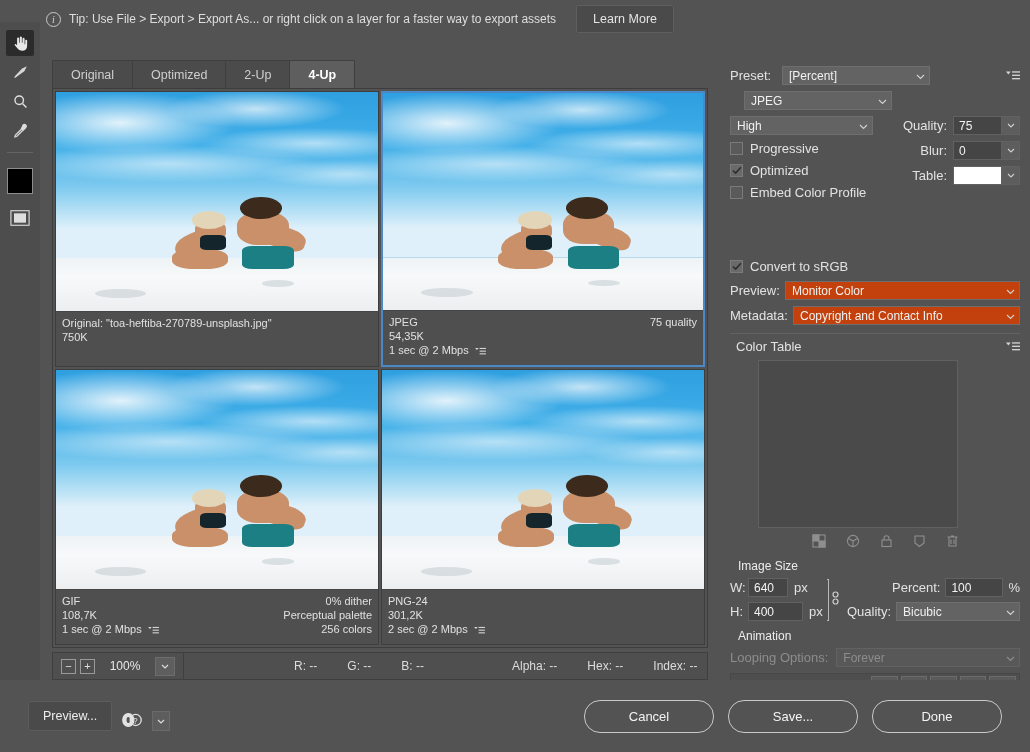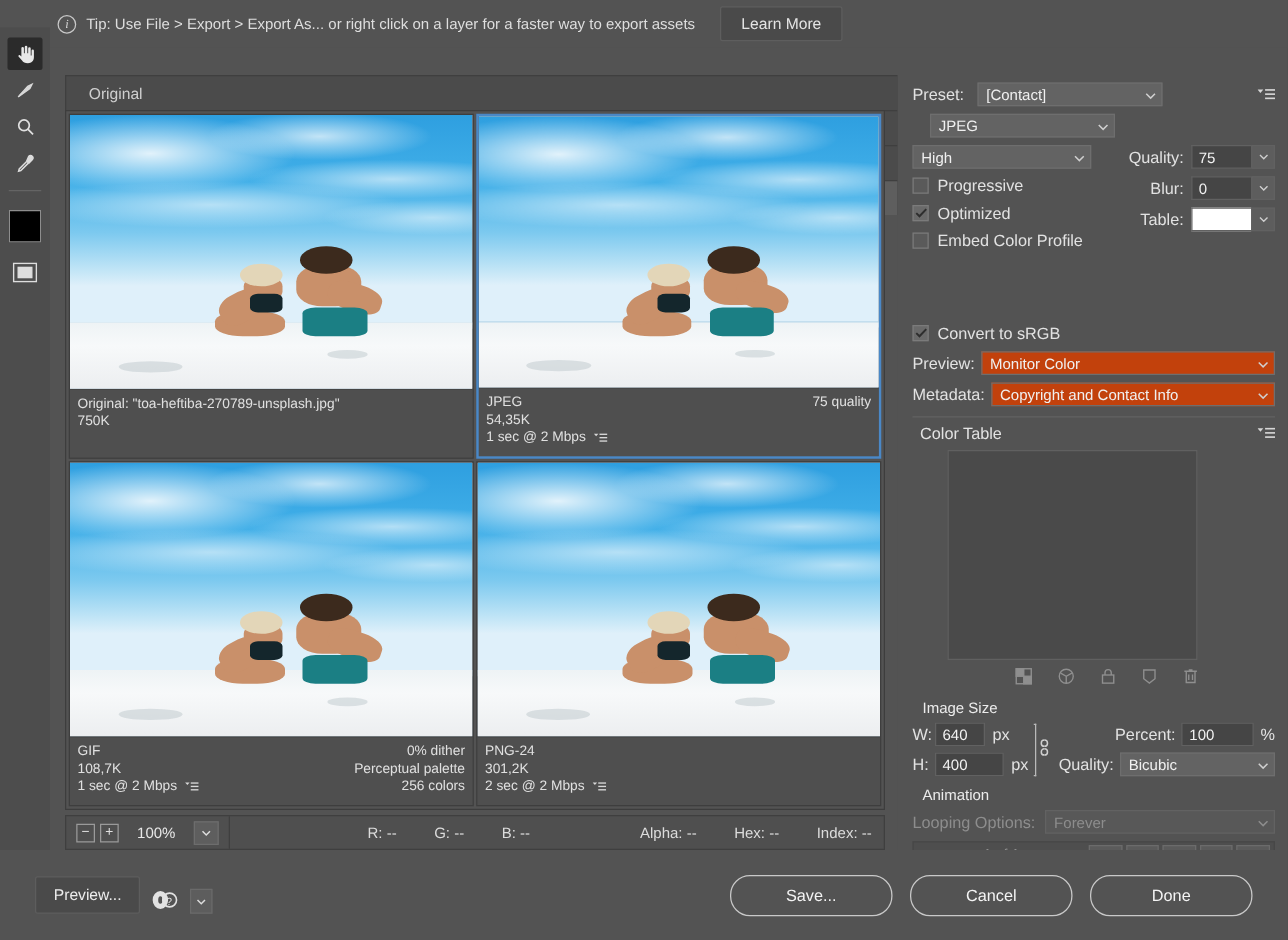--- a/index.html
+++ b/index.html
@@ -70,21 +70,21 @@
     width: 26px; height: 26px; background: #000;
     border: 1px solid #8d8d8d; margin-top: 10px;
   }
   .tool-sep { width: 26px; height: 1px; background: #646464; margin: 6px 0 2px; }
 
   
   .main {
     position: absolute; left: 40px; top: 60px; right: 312px; bottom: 72px;
     background: #535353;
   }
-  .tabs { display: flex; height: 28px; padding-left: 12px; flex-direction: column; }
+  .tabs { display: flex; height: 28px; padding-left: 12px; }
   .tab {
     padding: 0 18px; height: 28px; line-height: 28px;
     background: #4b4b4b; border: 1px solid #3f3f3f; border-bottom: none;
     color: #cfcfcf; font-size: 12.5px; margin-right: -1px;
   }
   .tab.active { background: #5e5e5e; color: #fff; font-weight: bold; }
 
   .canvas {
     position: absolute; left: 12px; right: 10px; top: 28px; bottom: 32px;
     background: #535353; border: 1px solid #3d3d3d;
@@ -505,21 +505,21 @@
         </div>
       </div>
     </div>
   </div>
 
   <div class="rpanel">
 
     <div class="row">
       <span class="lbl" style="width:52px">Preset:</span>
       <div class="select" style="width:148px">
-        <span>[Contact]</span>
+        <span>[Percent]</span>
         <span class="chev"><svg width="9" height="6" viewBox="0 0 9 6" fill="none" stroke="#cfcfcf" stroke-width="1.2">
               <path d="M1 1 L4.5 4.5 L8 1"></path>
             </svg></span>
       </div>
       <span style="flex:1"></span>
       <span class="flyout">
         <svg width="14" height="11" viewBox="0 0 15 11" fill="#d6d6d6">
             <path d="M0 1.3h5l-2.5 3z"></path>
             <rect x="6.5" y="1" width="8.5" height="1.4"></rect>
             <rect x="6.5" y="4.6" width="8.5" height="1.4"></rect>
@@ -776,19 +776,19 @@
         </svg>
       </div>
       <div class="pv-drop">
         <svg width="8" height="5" viewBox="0 0 8 5" fill="none" stroke="#dcdcdc" stroke-width="1.2">
             <path d="M1 1 L4 4 L7 1"></path>
           </svg>
       </div>
     </div>
     <div class="spacer"></div>
     <div class="footer-btns">
+      <div class="btn-pill wide">Cancel</div>
       <div class="btn-pill wide">Save...</div>
-      <div class="btn-pill wide">Cancel</div>
       <div class="btn-pill wide">Done</div>
     </div>
   </div>
 
 </div>
 
 </body></html>

